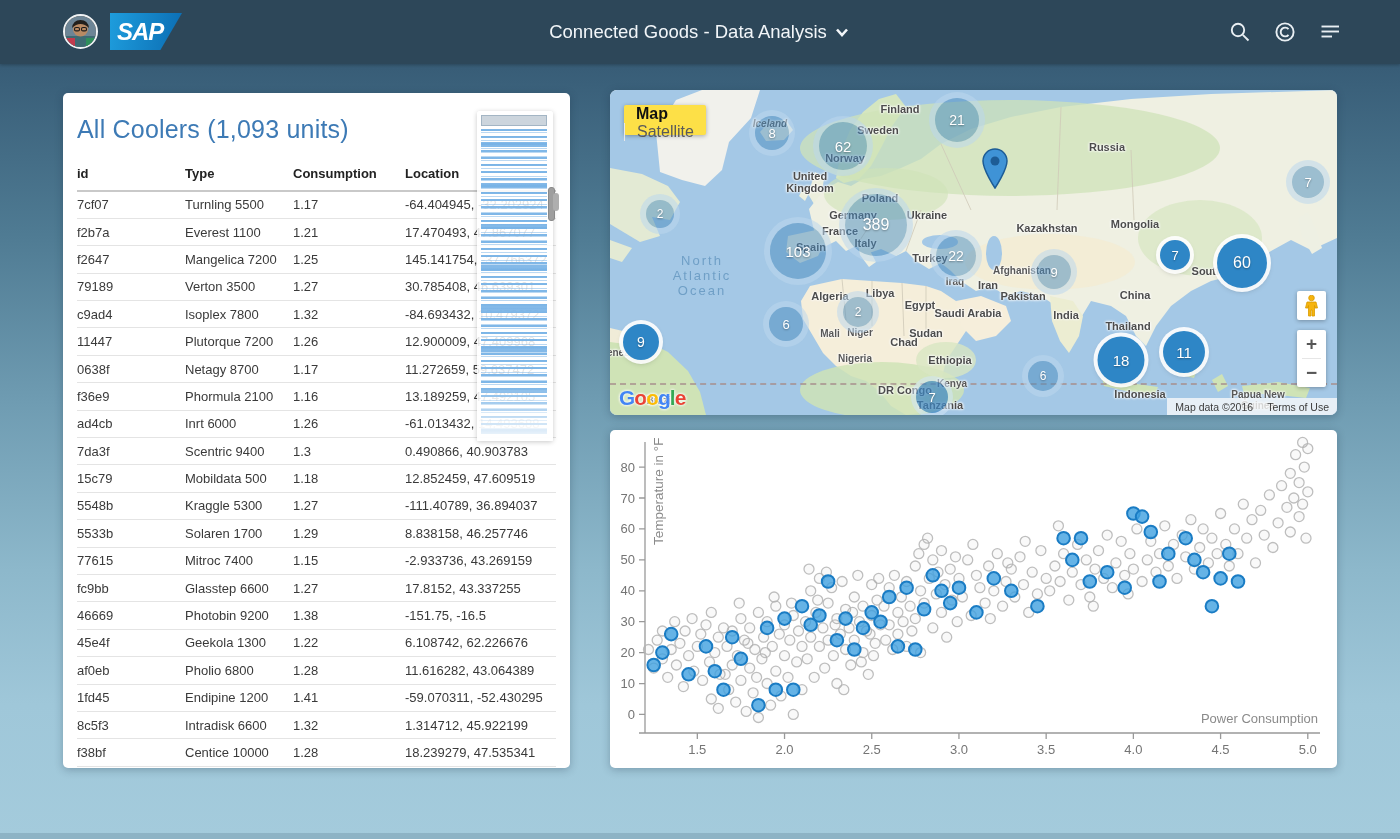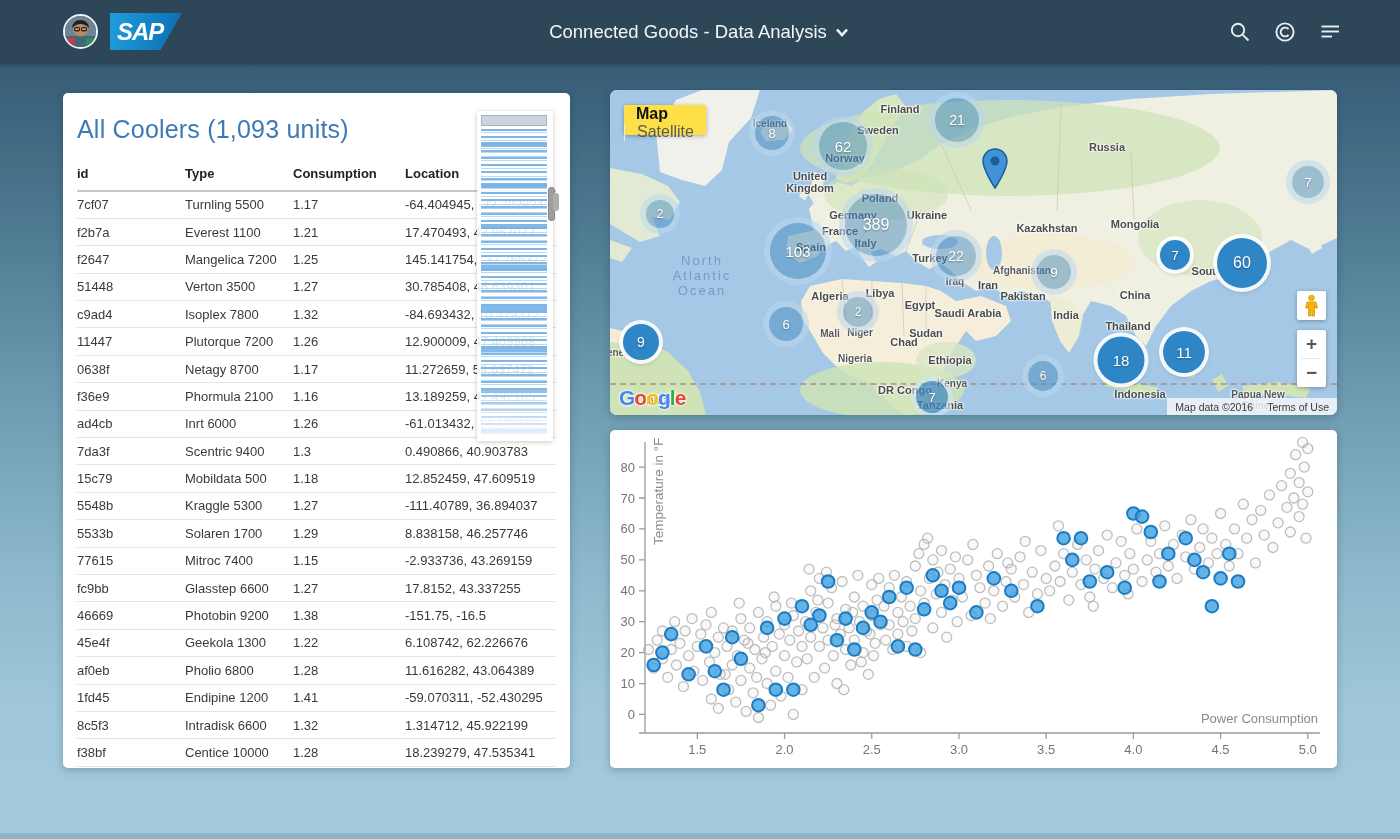--- a/index.html
+++ b/index.html
@@ -150,21 +150,21 @@
           <td>1.21</td>
           <td>17.470493, 47.867077</td>
         </tr>
         <tr>
           <td>f2647</td>
           <td>Mangelica 7200</td>
           <td>1.25</td>
           <td>145.141754, -37.766372</td>
         </tr>
         <tr>
-          <td>51448</td>
+          <td>79189</td>
           <td>Verton 3500</td>
           <td>1.27</td>
           <td>30.785408, 46.639301</td>
         </tr>
         <tr>
           <td>c9ad4</td>
           <td>Isoplex 7800</td>
           <td>1.32</td>
           <td>-84.693432, 10.479372</td>
         </tr>
@@ -329,21 +329,21 @@
         <path d="M232,189 L236,230 M262,191 L262,236 M292,193 L294,246 M316,196 L316,243"></path>
         <path d="M331,54 L361,120 M451,17 L447,120 M521,60 L524,130"></path>
         <path d="M246,156 L262,132 M296,161 L311,120"></path>
       </g>
     </svg>
     <div class="dashline"></div>
     <div id="map-labels">
         <div class="map-label" style="left: 290px; top: 19px;">Finland</div>
         <div class="map-label" style="left: 268px; top: 40px;">Sweden</div>
         <div class="map-label" style="left: 235px; top: 68px;">Norway</div>
-        <div class="map-label small" style="left: 160px; top: 33px;">Iceland</div>
+        <div class="map-label small" style="left: 160px; top: 33px; font-style: italic;">Iceland</div>
         <div class="map-label" style="left: 497px; top: 57px;">Russia</div>
         <div class="map-label" style="left: 200px; top: 92px;">United
 Kingdom</div>
         <div class="map-label" style="left: 270px; top: 108px;">Poland</div>
         <div class="map-label" style="left: 243px; top: 125px;">Germany</div>
         <div class="map-label" style="left: 317px; top: 125px;">Ukraine</div>
         <div class="map-label" style="left: 230px; top: 141px;">France</div>
         <div class="map-label" style="left: 249px; top: 153px; padding-left: 13px;">Italy</div>
         <div class="map-label" style="left: 201px; top: 157px;">Spain</div>
         <div class="map-label" style="left: 437px; top: 138px;">Kazakhstan</div>

